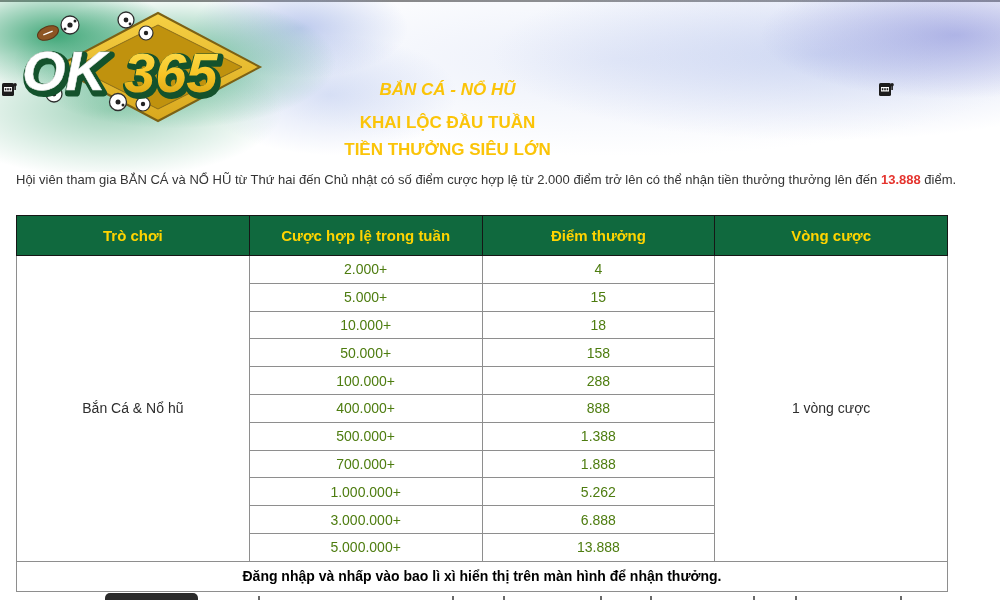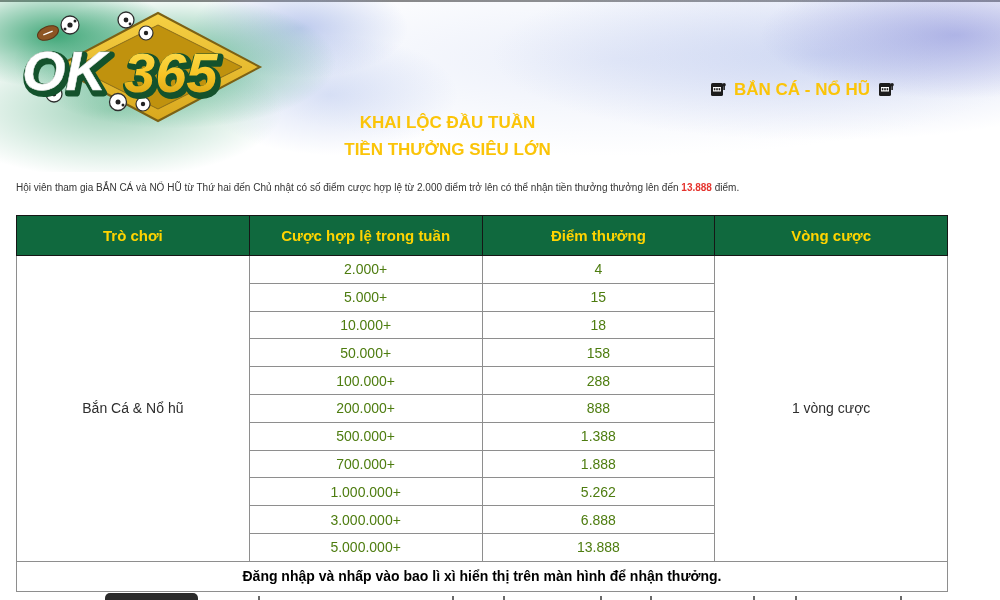--- a/index.html
+++ b/index.html
@@ -15,26 +15,26 @@
       radial-gradient(ellipse 170px 80px at 330px 95px, rgba(160,180,232,.40) 0%, rgba(160,180,232,0) 75%),
       radial-gradient(ellipse 260px 85px at 955px 35px, rgba(128,134,214,.55) 0%, rgba(128,134,214,0) 75%),
       radial-gradient(ellipse 420px 110px at 820px 55px,rgba(158,176,230,.42) 0%, rgba(158,176,230,0) 78%),
       radial-gradient(ellipse 520px 120px at 620px 60px,rgba(196,208,240,.35) 0%, rgba(196,208,240,0) 80%);
   }
   .top-edge{position:absolute;left:0;top:0;width:1000px;height:2px;background:#6f6f6f;opacity:.85;}
   
   .logo{position:absolute;left:8px;top:9px;width:320px;height:118px;cursor:pointer;}
   
   .titles{position:absolute;left:0;top:79px;width:895px;text-align:center;}
-  .title-row{display:flex;align-items:center;justify-content:flex-end;gap:7px;margin:0 0 12px 0;}
+  .title-row{display:flex;align-items:center;justify-content:space-between;gap:7px;margin:0 0 12px 0;font-style:italic;}
   .title-main,.title-sub{font-size:17px;font-weight:bold;color:#fbc408;line-height:21px;margin:0;}
   .title-sub{margin:0 0 6px 0;}
   .slot-icon{display:inline-block;width:18px;height:19px;}
   
-  .desc{position:absolute;left:16px;top:169px;width:968px;font-size:10px;color:#343434;line-height:17px;}
+  .desc{position:absolute;left:16px;top:158px;width:968px;font-size:13px;color:#343434;line-height:17px;}
   .desc .hl{color:#e5342e;font-weight:bold;}
   
   .promo-table{position:absolute;left:16px;top:215px;width:932px;border-collapse:collapse;table-layout:fixed;}
   .promo-table col{width:25%;}
   .promo-table th{background:#10693e;color:#ffd400;border:1px solid #161616;height:39px;
                   font-size:15px;font-weight:bold;text-align:center;padding:0;}
   .promo-table td{border:1px solid #8e8e8e;text-align:center;font-size:14px;color:#4d7c0f;
                   height:26.8px;padding:0;background:#fff;}
   .promo-table td.merged{font-size:14px;color:#2e2e2e;}
   .promo-table td.footnote{font-weight:bold;color:#000;height:29px;font-size:14px;}
@@ -178,21 +178,21 @@
         </tr>
       <tr>
           <td>50.000+</td>
           <td>158</td>
         </tr>
       <tr>
           <td>100.000+</td>
           <td>288</td>
         </tr>
       <tr>
-          <td>200.000+</td>
+          <td>400.000+</td>
           <td>888</td>
         </tr>
       <tr>
           <td>500.000+</td>
           <td>1.388</td>
         </tr>
       <tr>
           <td>700.000+</td>
           <td>1.888</td>
         </tr>

